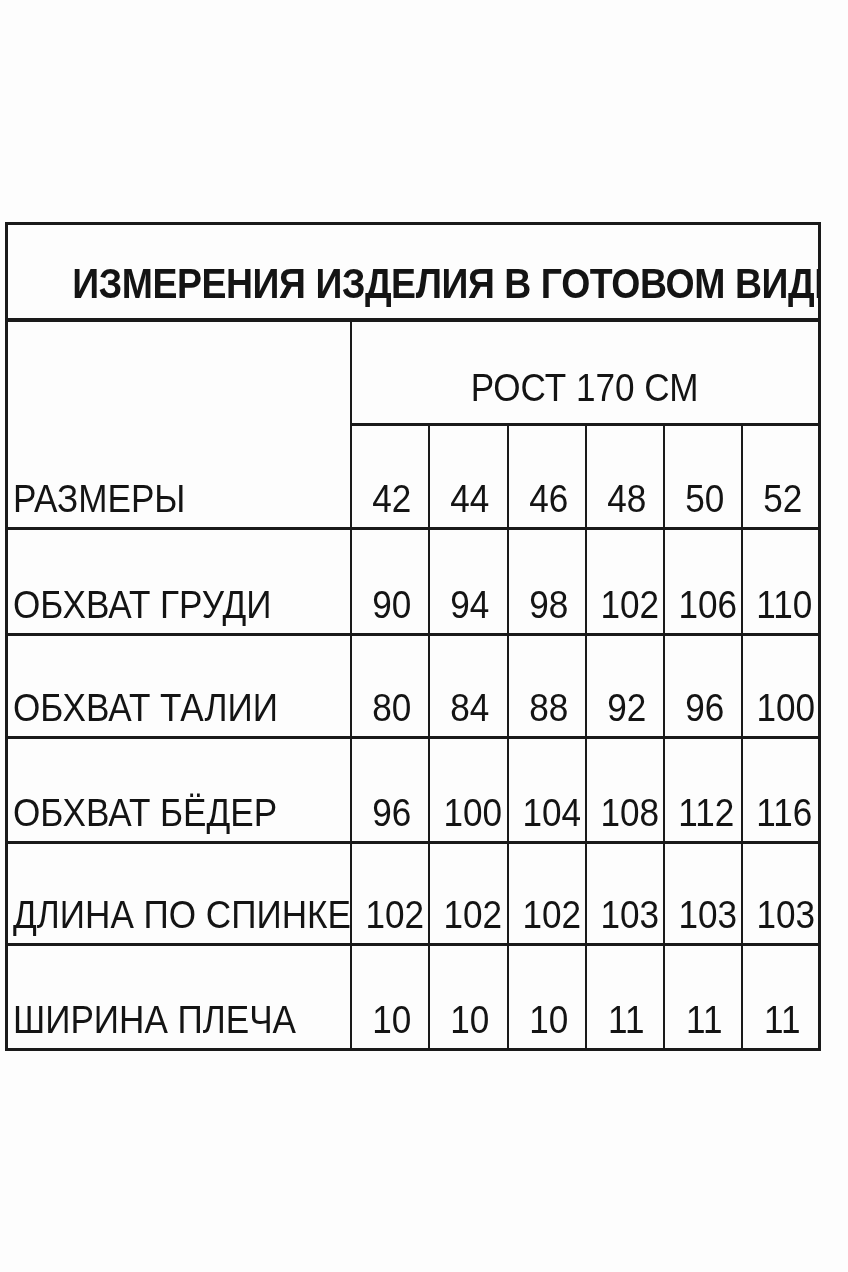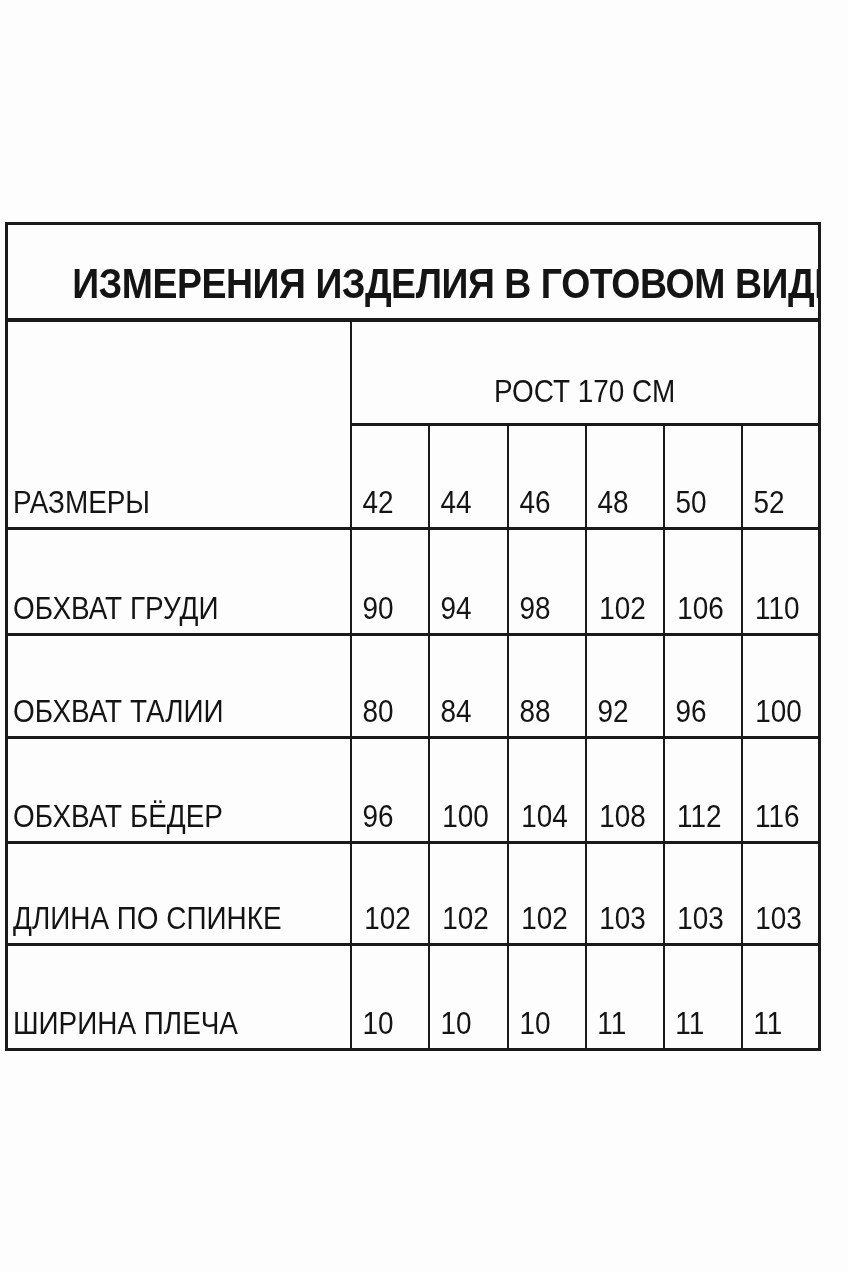--- a/index.html
+++ b/index.html
@@ -23,21 +23,21 @@
     width: 813px;
     border-collapse: collapse;
     table-layout: fixed;
     border: 3px solid #1a1a1a;
   }
   td {
     border: 2px solid #1a1a1a;
     border-top-width: 3px;
     border-bottom-width: 3px;
     vertical-align: bottom;
-    font-size: 31px;
+    font-size: 39px;
     padding: 0 7px 6px 7px;
     white-space: nowrap;
     overflow: hidden;
   }
   .cell-text {
     display: inline-block;
     transform: scaleX(0.9);
   }
   tr.title-row { height: 96px; }
   tr.rost-row { height: 105px; }
@@ -68,21 +68,21 @@
     transform-origin: 50% 100%;
   }
   td.label-cell {
     text-align: left;
     padding-left: 5px;
   }
   td.label-cell .cell-text {
     transform-origin: 0% 100%;
   }
   td.num-cell {
-    text-align: left;
+    text-align: center;
     padding-right: 7px;
   }
   td.num-cell .cell-text {
     transform-origin: 100% 100%;
   }
 </style>
 </head>
 <body>
 
 <div class="page">

